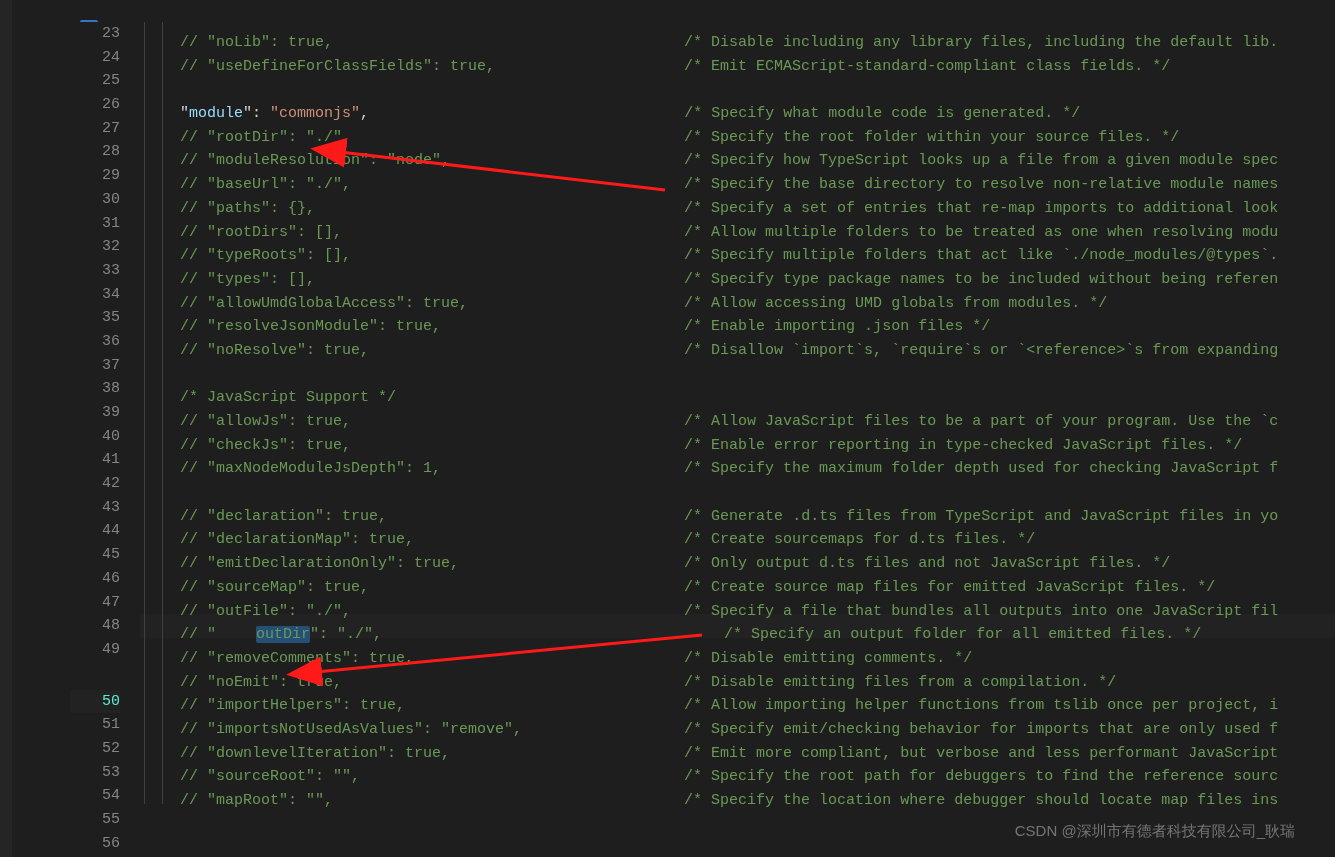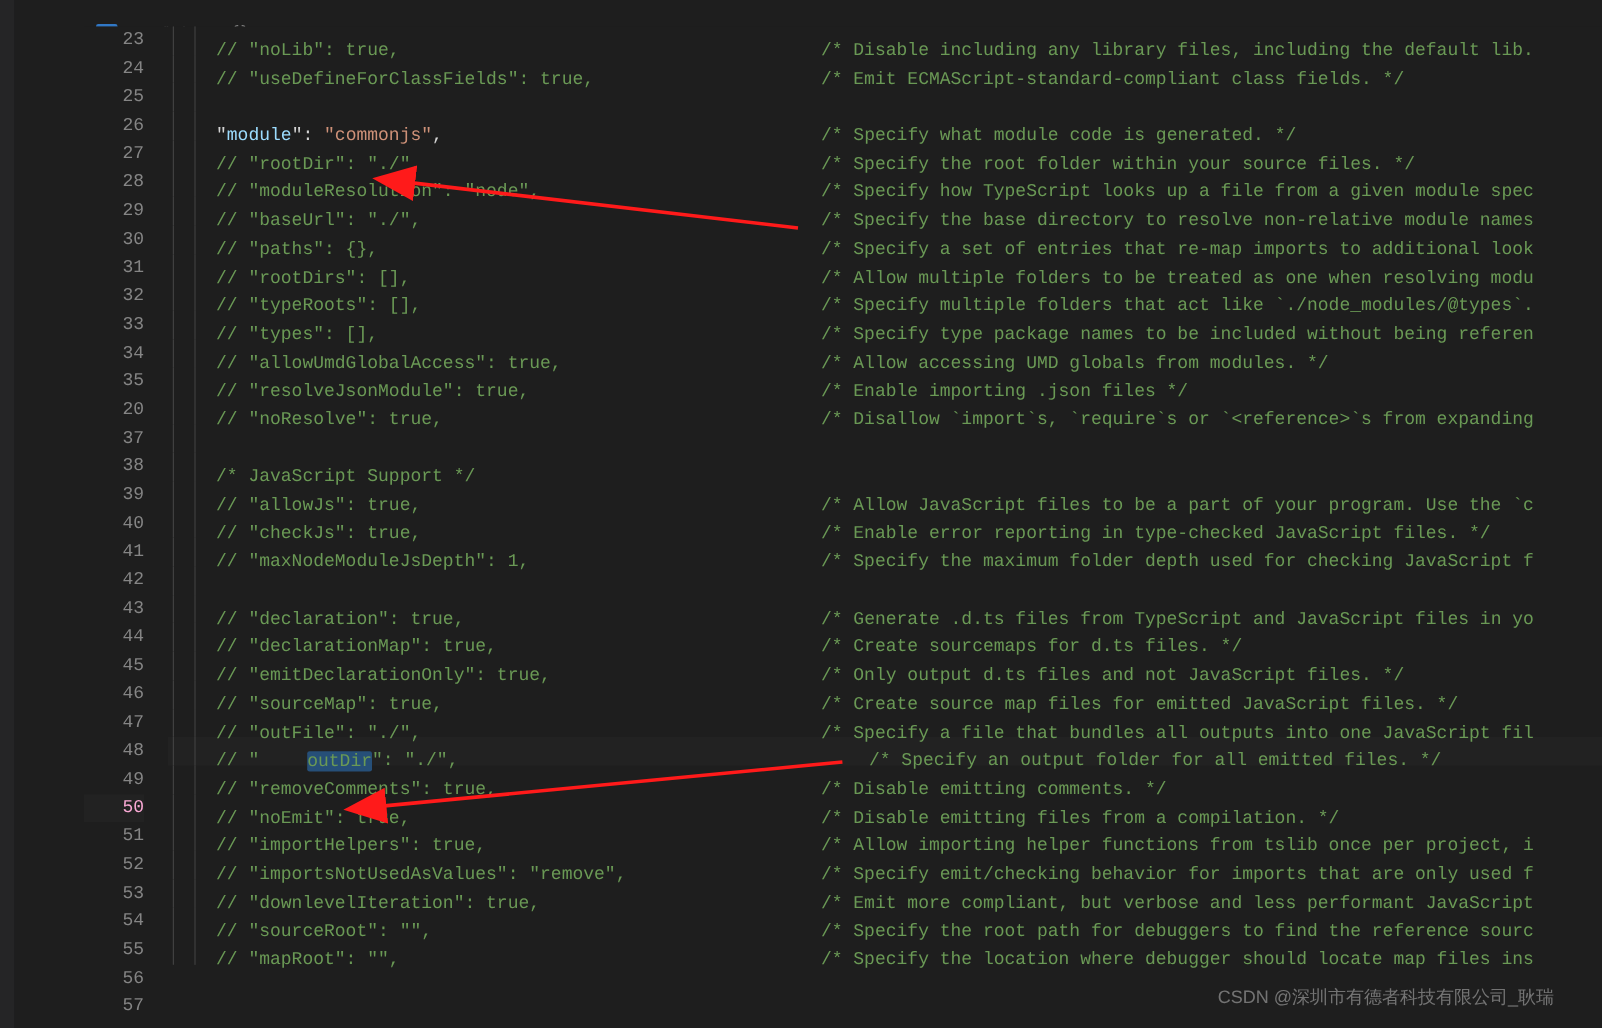--- a/index.html
+++ b/index.html
@@ -70,21 +70,22 @@
     height: 23.7px;
     line-height: 23.7px;
     white-space: pre;
     position: relative;
   }
   .gutter .line-row { justify-content: flex-end; }
   .line-row.current {
     background: rgba(255,255,255,0.02);
   }
   .gutter .line-row.current {
-    color: #f9a8d4;
+    color: #5eead4;
+    margin-top: 28px;
   }
   .indent-guide {
     border-left: 1px solid #404040;
     width: 18px;
     height: 100%;
     display: inline-block;
   }
   .c-comment { color: #6a9955; }
   .c-key { color: #9cdcfe; }
   .c-str { color: #ce9178; }
@@ -132,21 +133,21 @@
       <div class="line-row">26</div>
       <div class="line-row">27</div>
       <div class="line-row">28</div>
       <div class="line-row">29</div>
       <div class="line-row">30</div>
       <div class="line-row">31</div>
       <div class="line-row">32</div>
       <div class="line-row">33</div>
       <div class="line-row">34</div>
       <div class="line-row">35</div>
-      <div class="line-row">20</div>
+      <div class="line-row">36</div>
       <div class="line-row">37</div>
       <div class="line-row">38</div>
       <div class="line-row">39</div>
       <div class="line-row">40</div>
       <div class="line-row">41</div>
       <div class="line-row">42</div>
       <div class="line-row">43</div>
       <div class="line-row">44</div>
       <div class="line-row">45</div>
       <div class="line-row">46</div>

